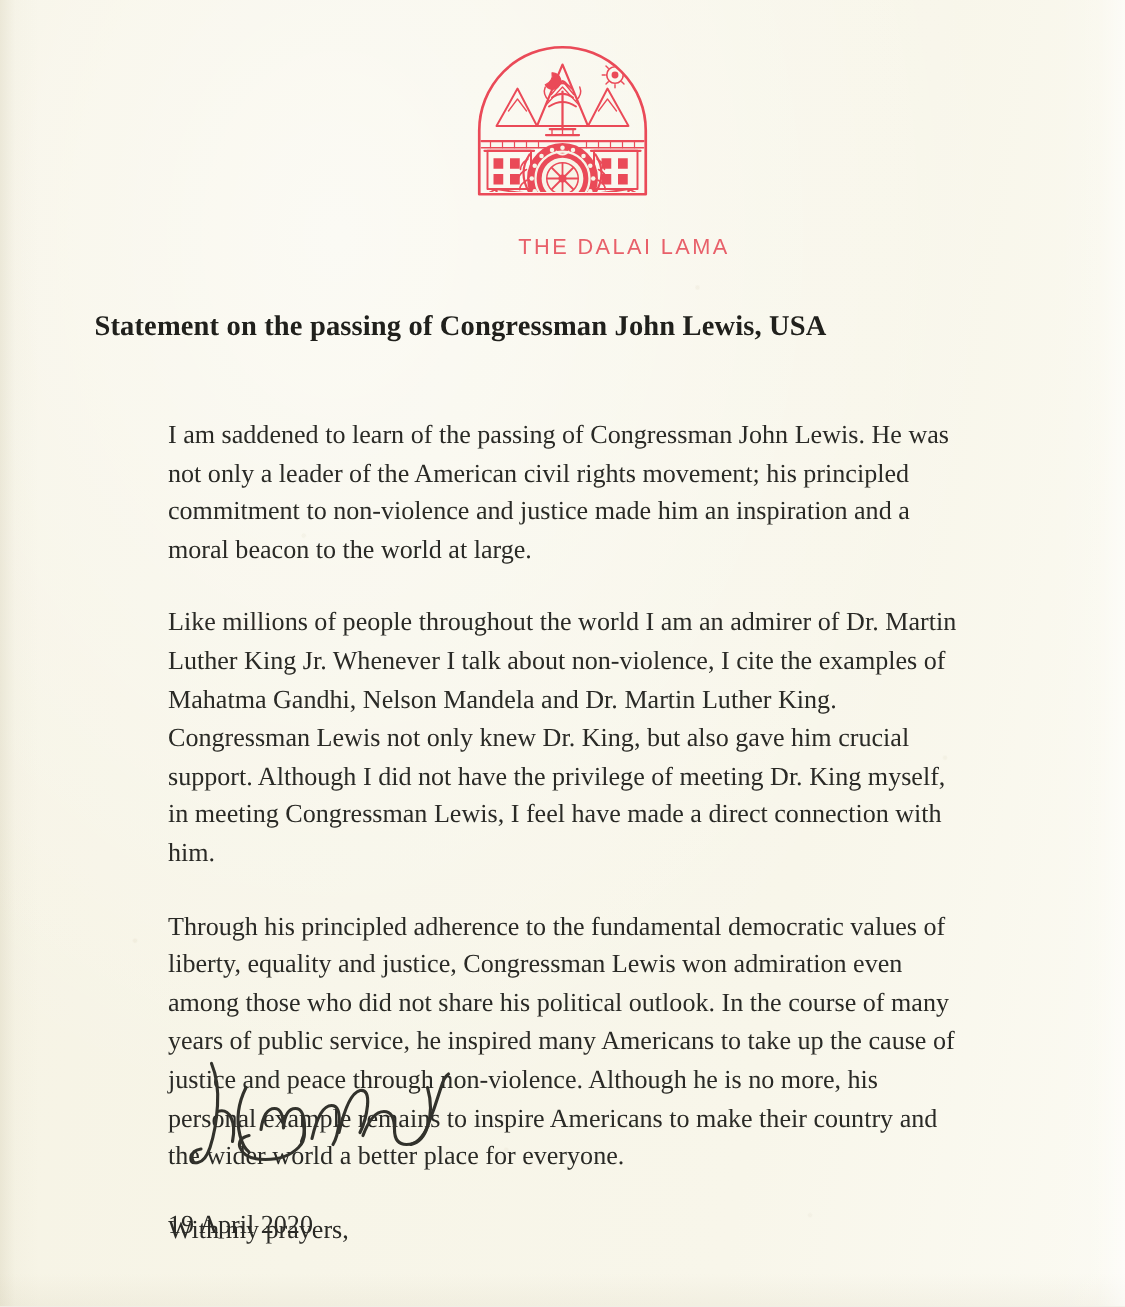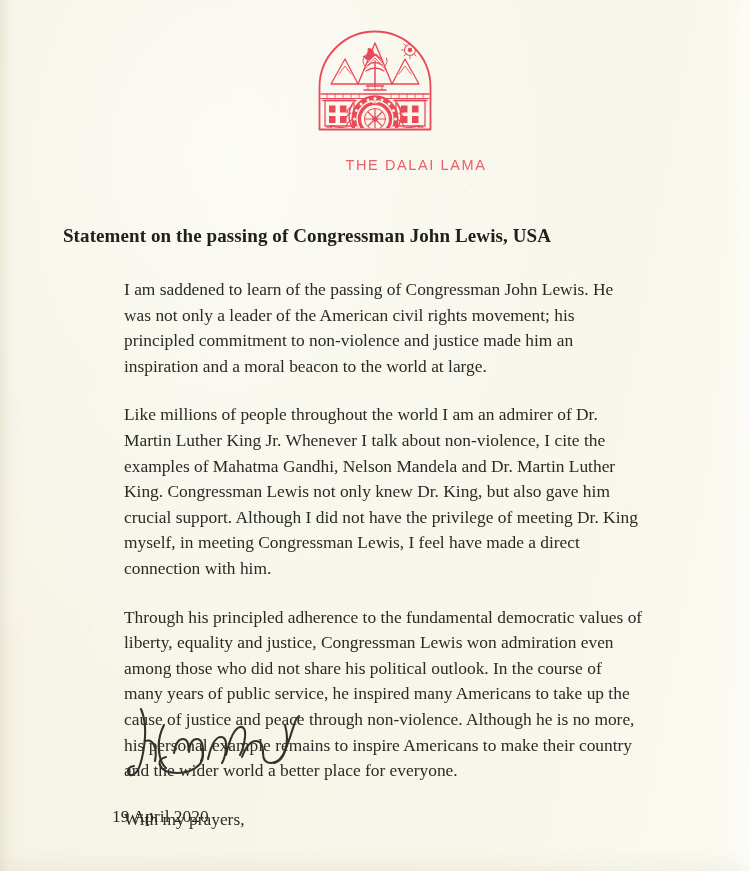--- a/index.html
+++ b/index.html
@@ -82,41 +82,41 @@
     font-size: 14.5px;
     font-weight: 400;
     letter-spacing: 1.6px;
     color: #e8606a;
     padding-left: 41px;
   }
 
   
   .doc-title {
     position: absolute;
-    top: 225px;
+    top: 207px;
     left: 0;
     width: 614px;
     text-align: center;
     font-size: 19px;
     font-weight: bold;
     color: #20201c;
     letter-spacing: 0.1px;
   }
 
   .letter-body {
     position: absolute;
     top: 277px;
     left: 112px;
     width: 532px;
     font-size: 17.4px;
     line-height: 25.6px;
     color: #2a2a26;
   }
   .letter-body p {
-    margin: 0 0 23px 12px;
+    margin: 0 0 23px 0;
   }
   .closing {
     margin-top: 2px;
   }
 
   
   .signature {
     position: absolute;
     top: 697px;
     left: 122px;

